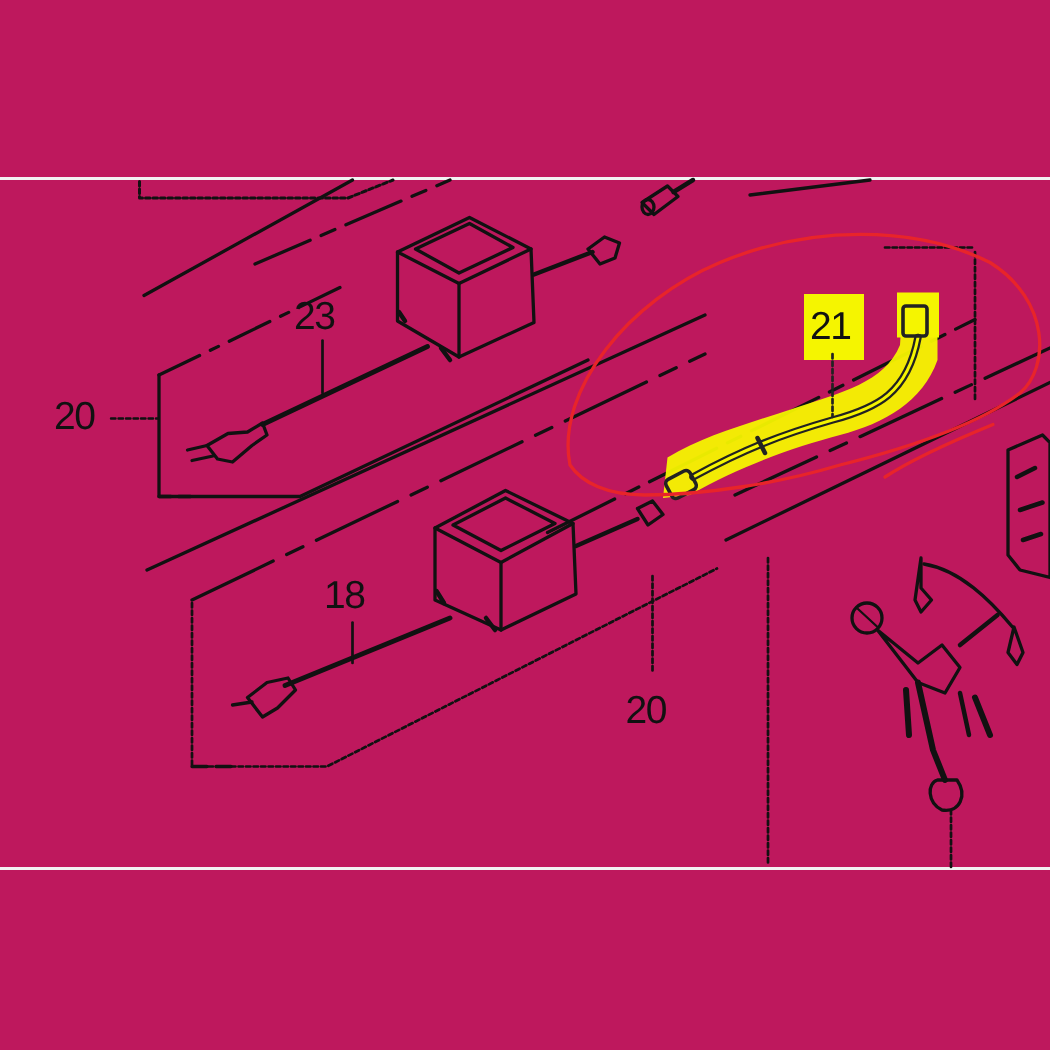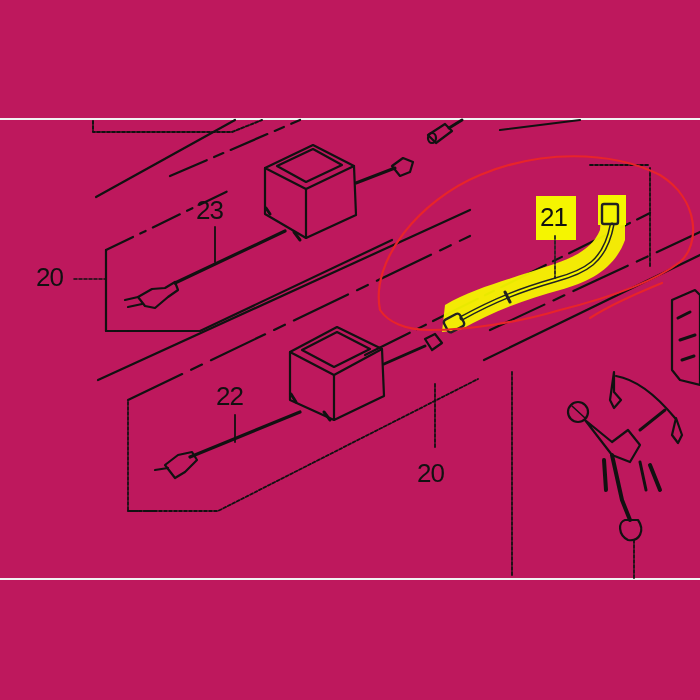--- a/index.html
+++ b/index.html
@@ -150,15 +150,15 @@
 
     <g fill="none" stroke="#e8242a" stroke-width="2.2" stroke-linecap="round">
       <path d="M380 310 C370 260, 420 200, 480 175 C540 150, 610 150, 660 175 C700 200, 700 245, 680 262 C650 285, 600 300, 560 310 C520 322, 470 330, 430 330 C405 330, 388 322, 380 310 Z"></path>
       <path d="M590 318 C610 305, 640 292, 662 283"></path>
     </g>
   </svg>
 
   <div class="label" style="left:196px; top:197px;">23</div>
   <div class="label" style="left:36px; top:264px;">20</div>
   <div class="label" style="left:540px; top:204px;text-align:center;">21</div>
-  <div class="label" style="left:216px; top:383px;">22</div>
+  <div class="label" style="left:216px; top:383px;">18</div>
   <div class="label" style="left:417px; top:460px;">20</div>
 </div>
 
 </body></html>

